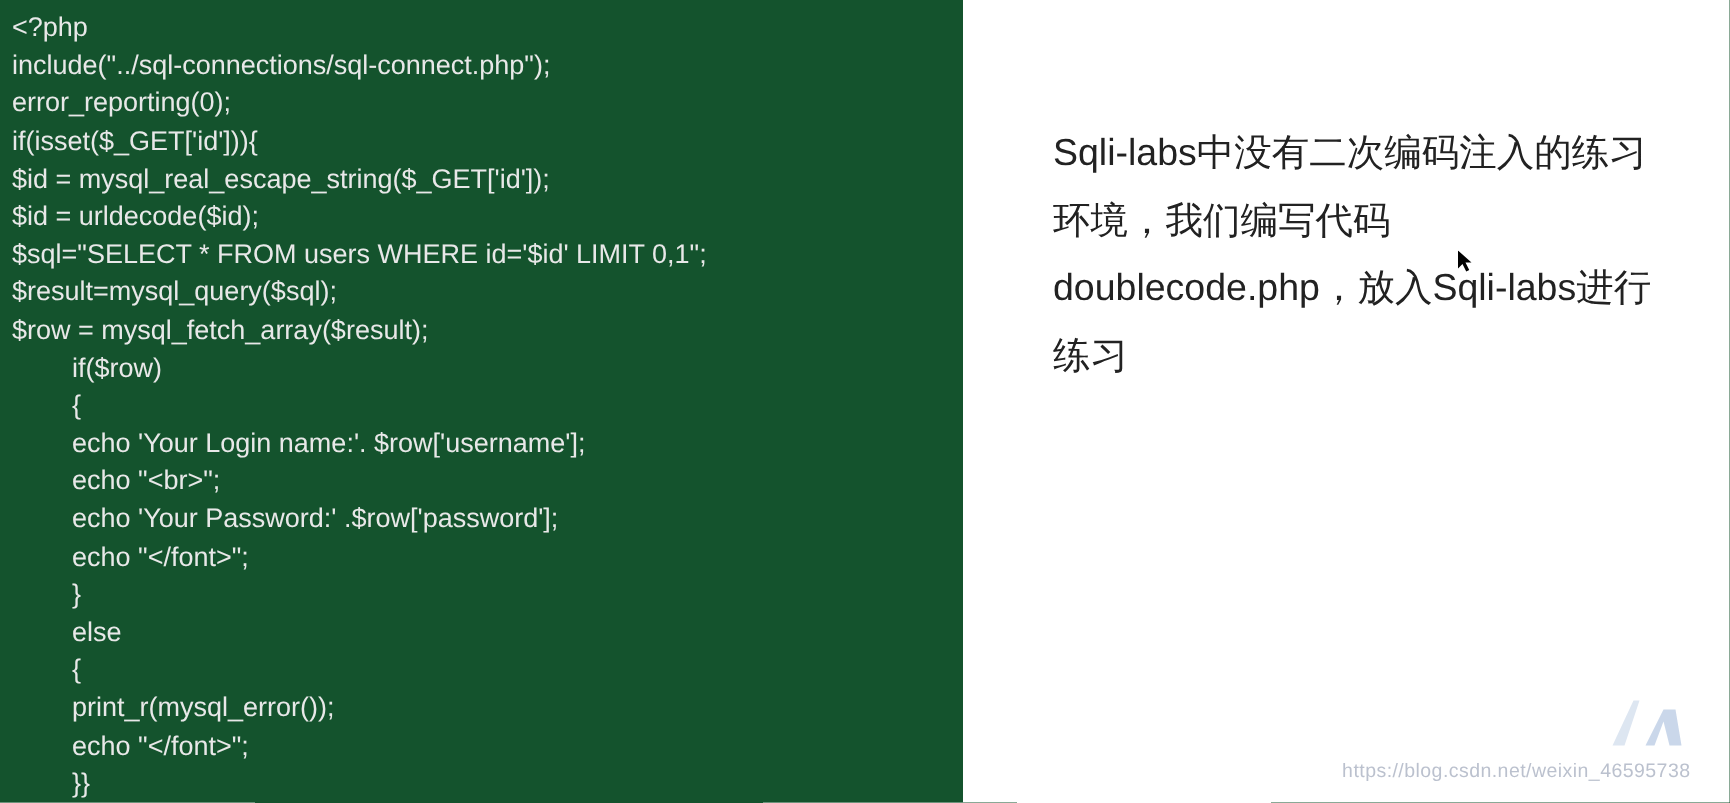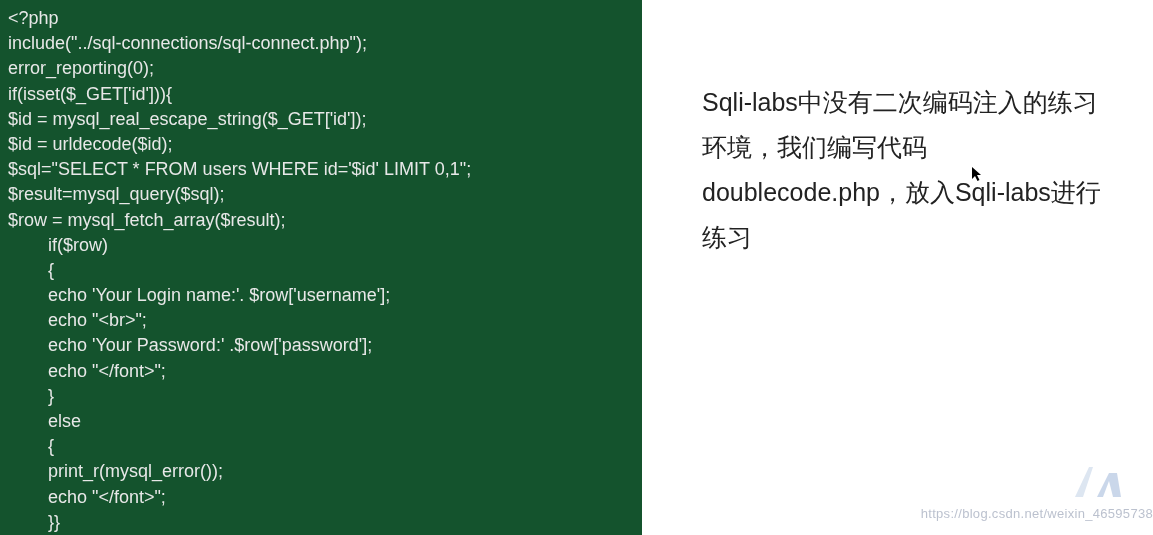--- a/index.html
+++ b/index.html
@@ -40,21 +40,21 @@
     .cursor {
       position: absolute;
       left: 330px;
       top: 167px;
       width: 12px;
       height: 16px;
       pointer-events: none;
     }
     .watermark {
       position: absolute;
-      right: 0;
+      right: 26px;
       bottom: 10px;
       font-size: 13px;
       color: rgba(150, 160, 180, 0.65);
       font-family: Arial, sans-serif;
       letter-spacing: 0.3px;
     }
     .logo {
       position: absolute;
       right: 30px;
       bottom: 30px;

